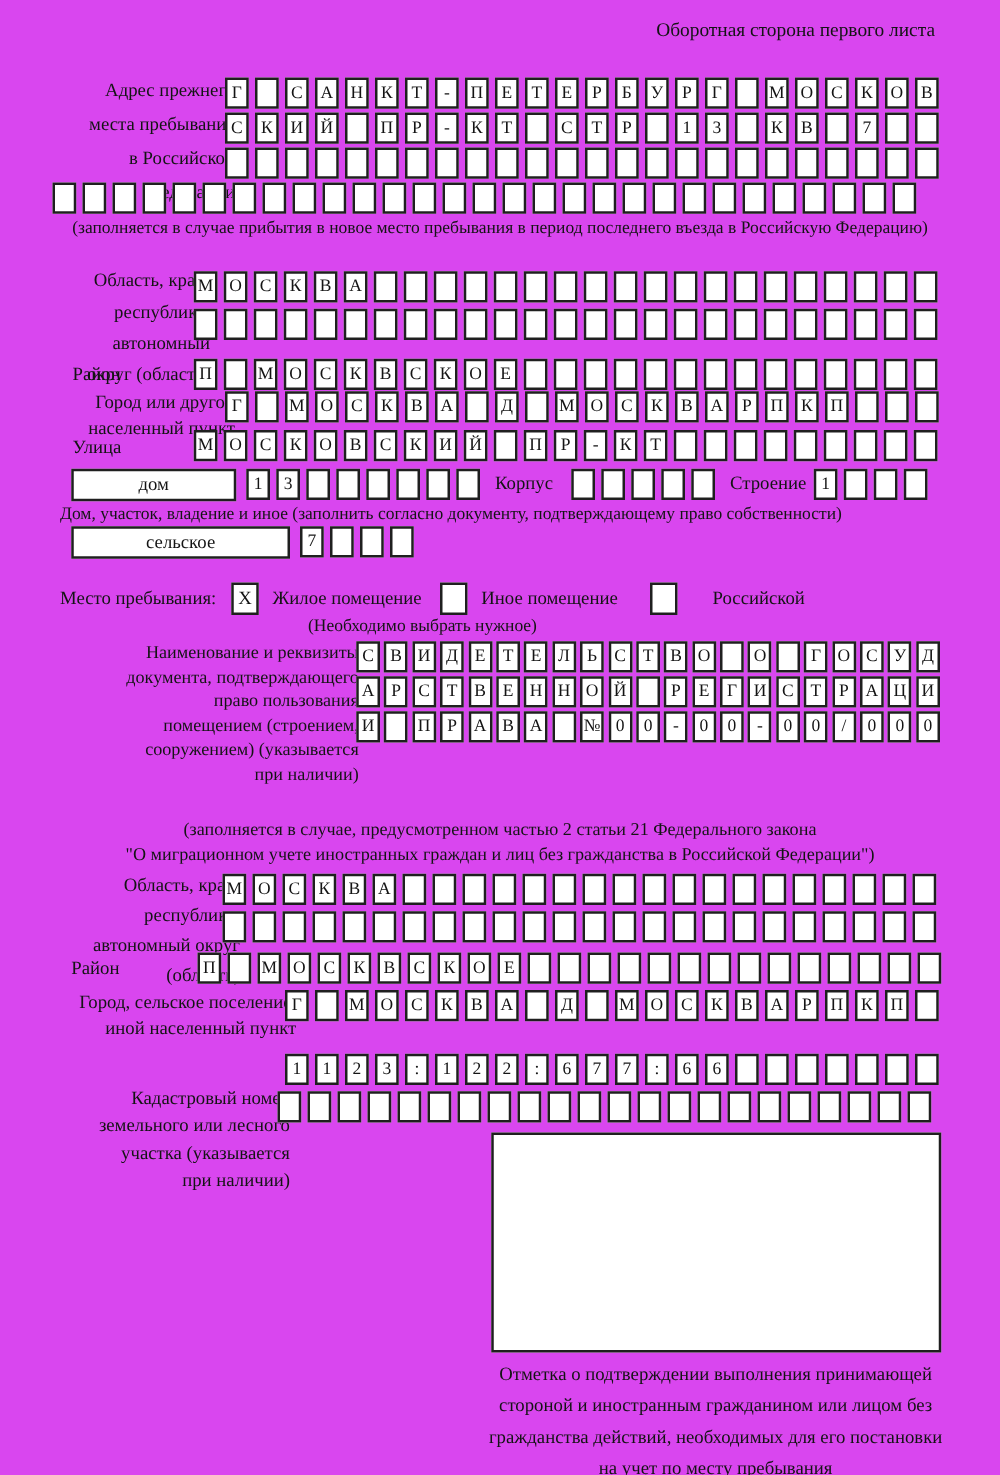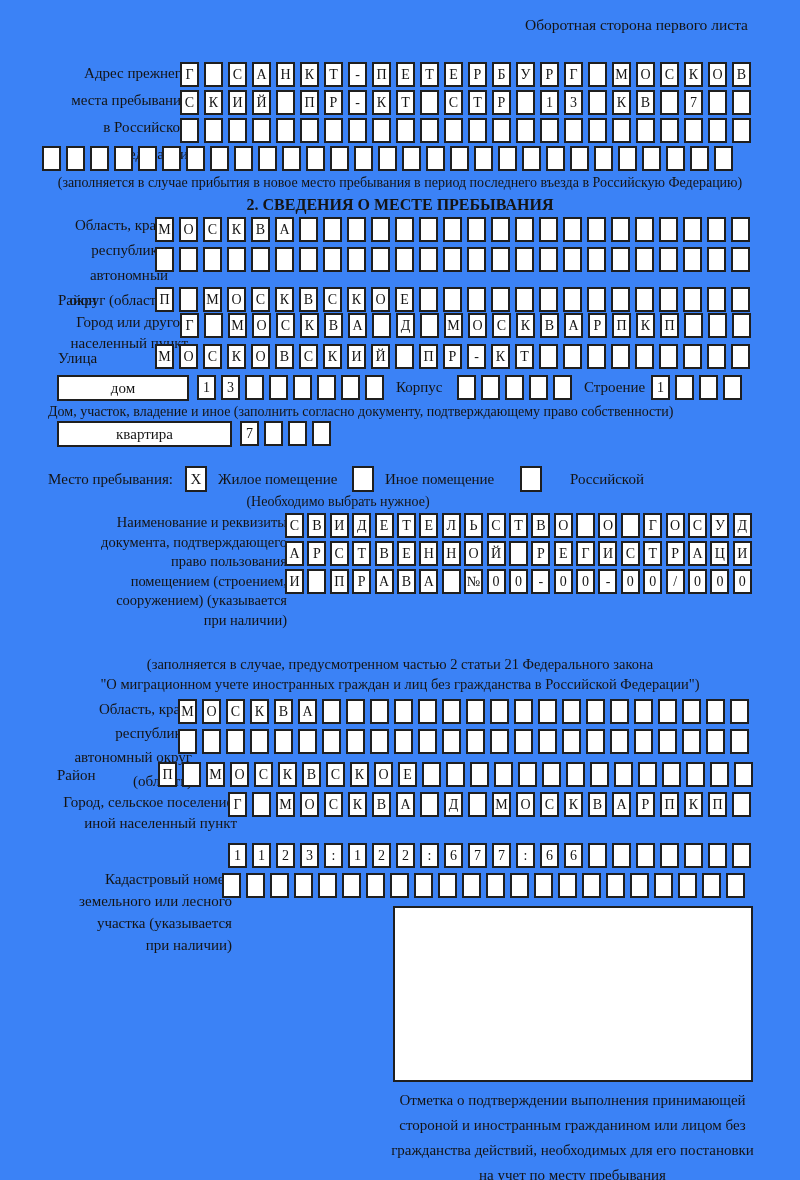--- a/index.html
+++ b/index.html
@@ -1,19 +1,19 @@
 <!DOCTYPE html>
 <html lang="ru"><head>
 <meta charset="utf-8">
 <style>
   * { margin:0; padding:0; box-sizing:border-box; }
   html,body { background:#ffffff; }
   .page {
     position:relative; width:800px; height:1180px; margin:0 auto;
-    background:#3b82f6; color:#141414;
+    background:#d946ef; color:#141414;
     font-family:"Liberation Serif","DejaVu Serif",serif;
     overflow:hidden;
   }
   .abs { position:absolute; }
   .lbl { font-size:15px; line-height:25px; white-space:pre-line;text-align:right; }
   .lbl.lh27 { line-height:27px; }
   .lbl.lh21 { line-height:21px; }
   .lbl.lh22 { line-height:22px; }
   .lbl.lh19 { font-size:14.5px; line-height:19.5px; }
   .caption { font-size:14px; color:#141414; }
@@ -155,21 +155,20 @@
       <span class="cell"></span>
       <span class="cell"></span>
       <span class="cell"></span>
       <span class="cell"></span>
       <span class="cell"></span>
       <span class="cell"></span>
       <span class="cell"></span>
     </div>
   <div class="abs caption center" style="top:175px;">(заполняется в случае прибытия в новое место пребывания в период последнего въезда в Российскую Федерацию)</div>
 
-  <div class="abs title" style="top:196px;">2. СВЕДЕНИЯ О МЕСТЕ ПРЕБЫВАНИЯ</div>
 
   <div class="abs lbl" style="left:58px; top:213px; width:110px;">Область, край,
 республика,
 автономный
 округ (область)</div>
   <div class="cellrow" style="left:155px; top:217px;">
       <span class="cell">М</span>
       <span class="cell">О</span>
       <span class="cell">С</span>
       <span class="cell">К</span>
@@ -331,21 +330,21 @@
     </div>
   <div class="abs optlabel" style="left:584px; top:379px;">Строение</div>
   <div class="cellrow" style="left:651px; top:375px;">
       <span class="cell">1</span>
       <span class="cell"></span>
       <span class="cell"></span>
       <span class="cell"></span>
     </div>
   <div class="abs caption" style="left:48px; top:404px;">Дом, участок, владение и иное (заполнить согласно документу, подтверждающему право собственности)</div>
 
-  <div class="bigbox" style="left:57px; top:421px; width:175px;">квартира</div>
+  <div class="bigbox" style="left:57px; top:421px; width:175px;">сельское</div>
   <div class="cellrow" style="left:240px; top:421px;">
       <span class="cell">7</span>
       <span class="cell"></span>
       <span class="cell"></span>
       <span class="cell"></span>
     </div>
 
   <div class="abs optlabel" style="left:48px; top:471px;">Место пребывания:</div>
   <div class="checkbox" style="left:185px; top:466px;">X</div>
   <div class="abs optlabel" style="left:218px; top:471px;">Жилое помещение</div>

